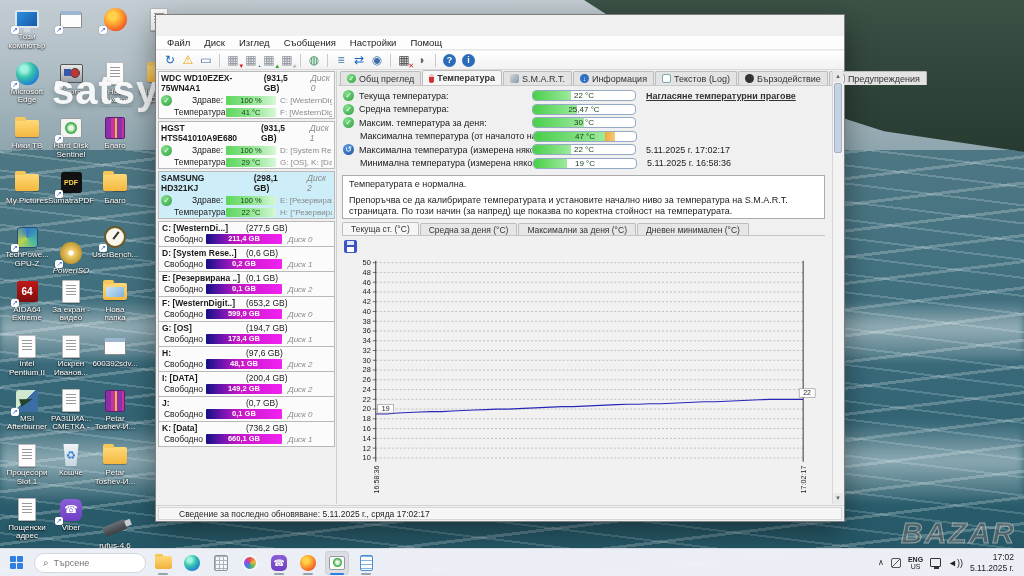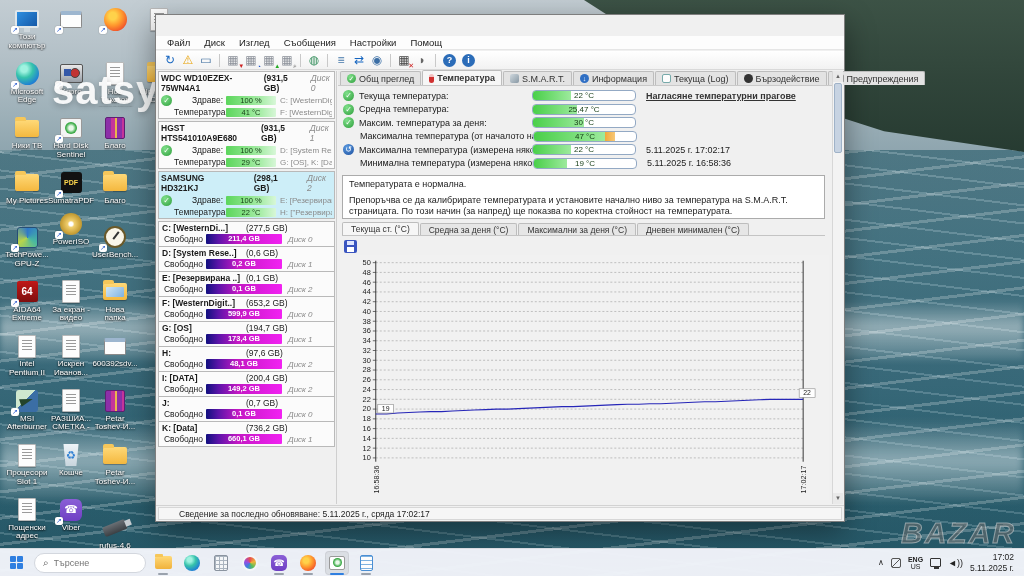--- a/index.html
+++ b/index.html
@@ -294,21 +294,21 @@
         </div>
         <div class="lbl">Благо</div>
       </div>
       <div class="dicon" style="left: 6px; top: 224px;">
         <div class="img">
           <div class="ig-gpuz"></div>
           <span class="sc-arrow">↗</span>
         </div>
         <div class="lbl">TechPowe... GPU-Z</div>
       </div>
-      <div class="dicon" style="left: 50px; top: 211px;">
+      <div class="dicon" style="left: 50px; top: 240px; font-style: italic;">
         <div class="img">
           <div class="ig-iso"></div>
           <span class="sc-arrow">↗</span>
         </div>
         <div class="lbl">PowerISO</div>
       </div>
       <div class="dicon" style="left: 94px; top: 224px;">
         <div class="img">
           <div class="ig-ub"></div>
           <span class="sc-arrow">↗</span>
@@ -649,21 +649,21 @@
           <div class="rtab">
             <span class="ti ti-smart"></span>
             <span>S.M.A.R.T.</span>
           </div>
           <div class="rtab">
             <span class="ti ti-info">↓</span>
             <span>Информация</span>
           </div>
           <div class="rtab">
             <span class="ti ti-log"></span>
-            <span>Текуща (Log)</span>
+            <span>Текстов (Log)</span>
           </div>
           <div class="rtab">
             <span class="ti ti-perf"></span>
             <span>Бързодействие</span>
           </div>
           <div class="rtab">
             <span class="ti ti-warn"></span>
             <span>Предупреждения</span>
           </div>
         </div>

